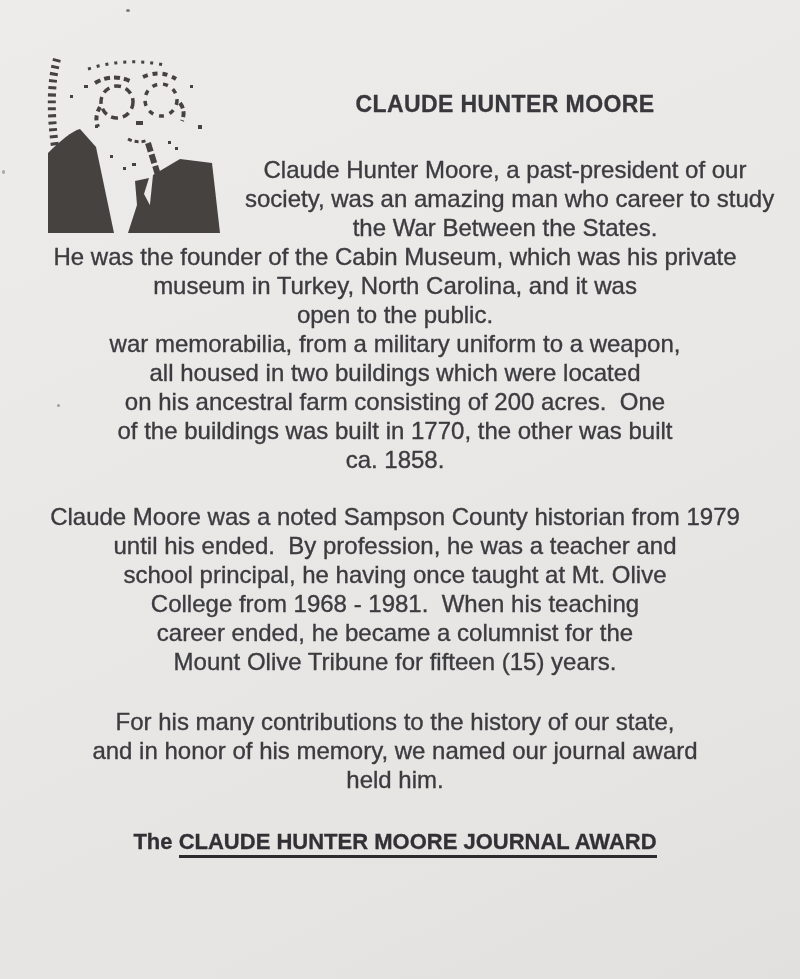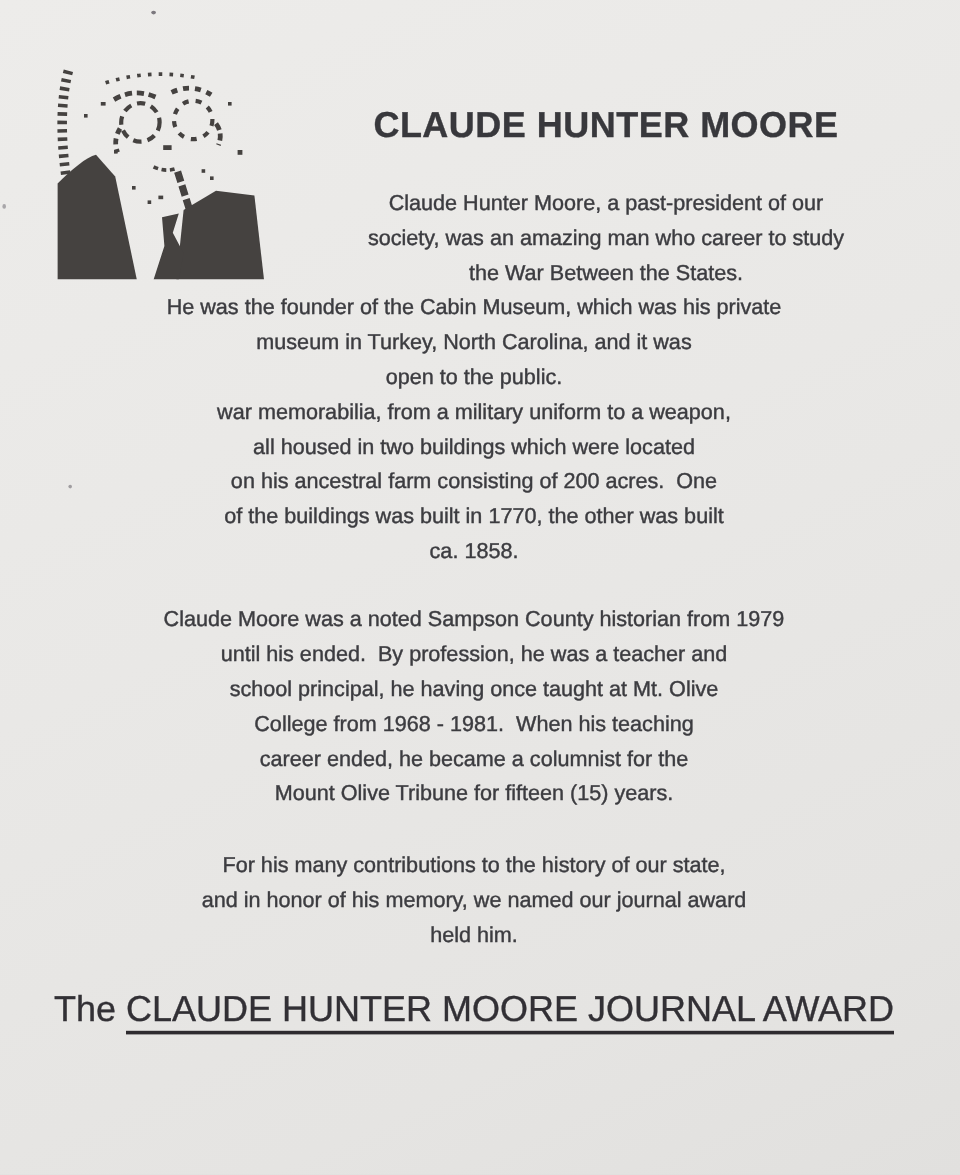--- a/index.html
+++ b/index.html
@@ -12,31 +12,31 @@
     font-family:"Liberation Sans","DejaVu Sans",sans-serif;
     color:#3c3c40;
     overflow:hidden;
   }
   .content{padding:90px 35px 0 25px;text-align:center;}
   .photo{
     float:left;width:195px;height:178px;
     margin:-35px 10px 0 15px;
   }
   .title{
-    margin:0;font-size:30px;line-height:29px;font-weight:bold;
+    margin:0;font-size:23px;line-height:29px;font-weight:bold;
     letter-spacing:.4px;color:#38383c;
     -webkit-text-stroke:.3px #38383c;
   }
-  .para{margin:0;font-size:18px;line-height:29px;-webkit-text-stroke:.35px #3c3c40;}
+  .para{margin:0;font-size:24px;line-height:29px;-webkit-text-stroke:.35px #3c3c40;}
   .p1{margin-top:36px;}
   .p2{margin-top:28px;}
   .p3{margin-top:31px;}
   .line{white-space:pre;}
   .award{
-    margin-top:33px;font-size:30px;line-height:29px;font-weight:normal;
+    margin-top:33px;font-size:22px;line-height:29px;font-weight:bold;
     color:#323035;-webkit-text-stroke:.3px #323035;white-space:pre;
   }
   .award-name{border-bottom:3px solid #2e2b2f;padding-bottom:1px;}
   .speck{position:absolute;background:#56525a;border-radius:50%;}
   .s1{left:126px;top:9px;width:4px;height:3px;opacity:.75;}
   .s2{left:57px;top:404px;width:3px;height:3px;opacity:.5;}
   .s3{left:2px;top:170px;width:3px;height:4px;opacity:.45;}
 </style>
 </head>
 <body>

